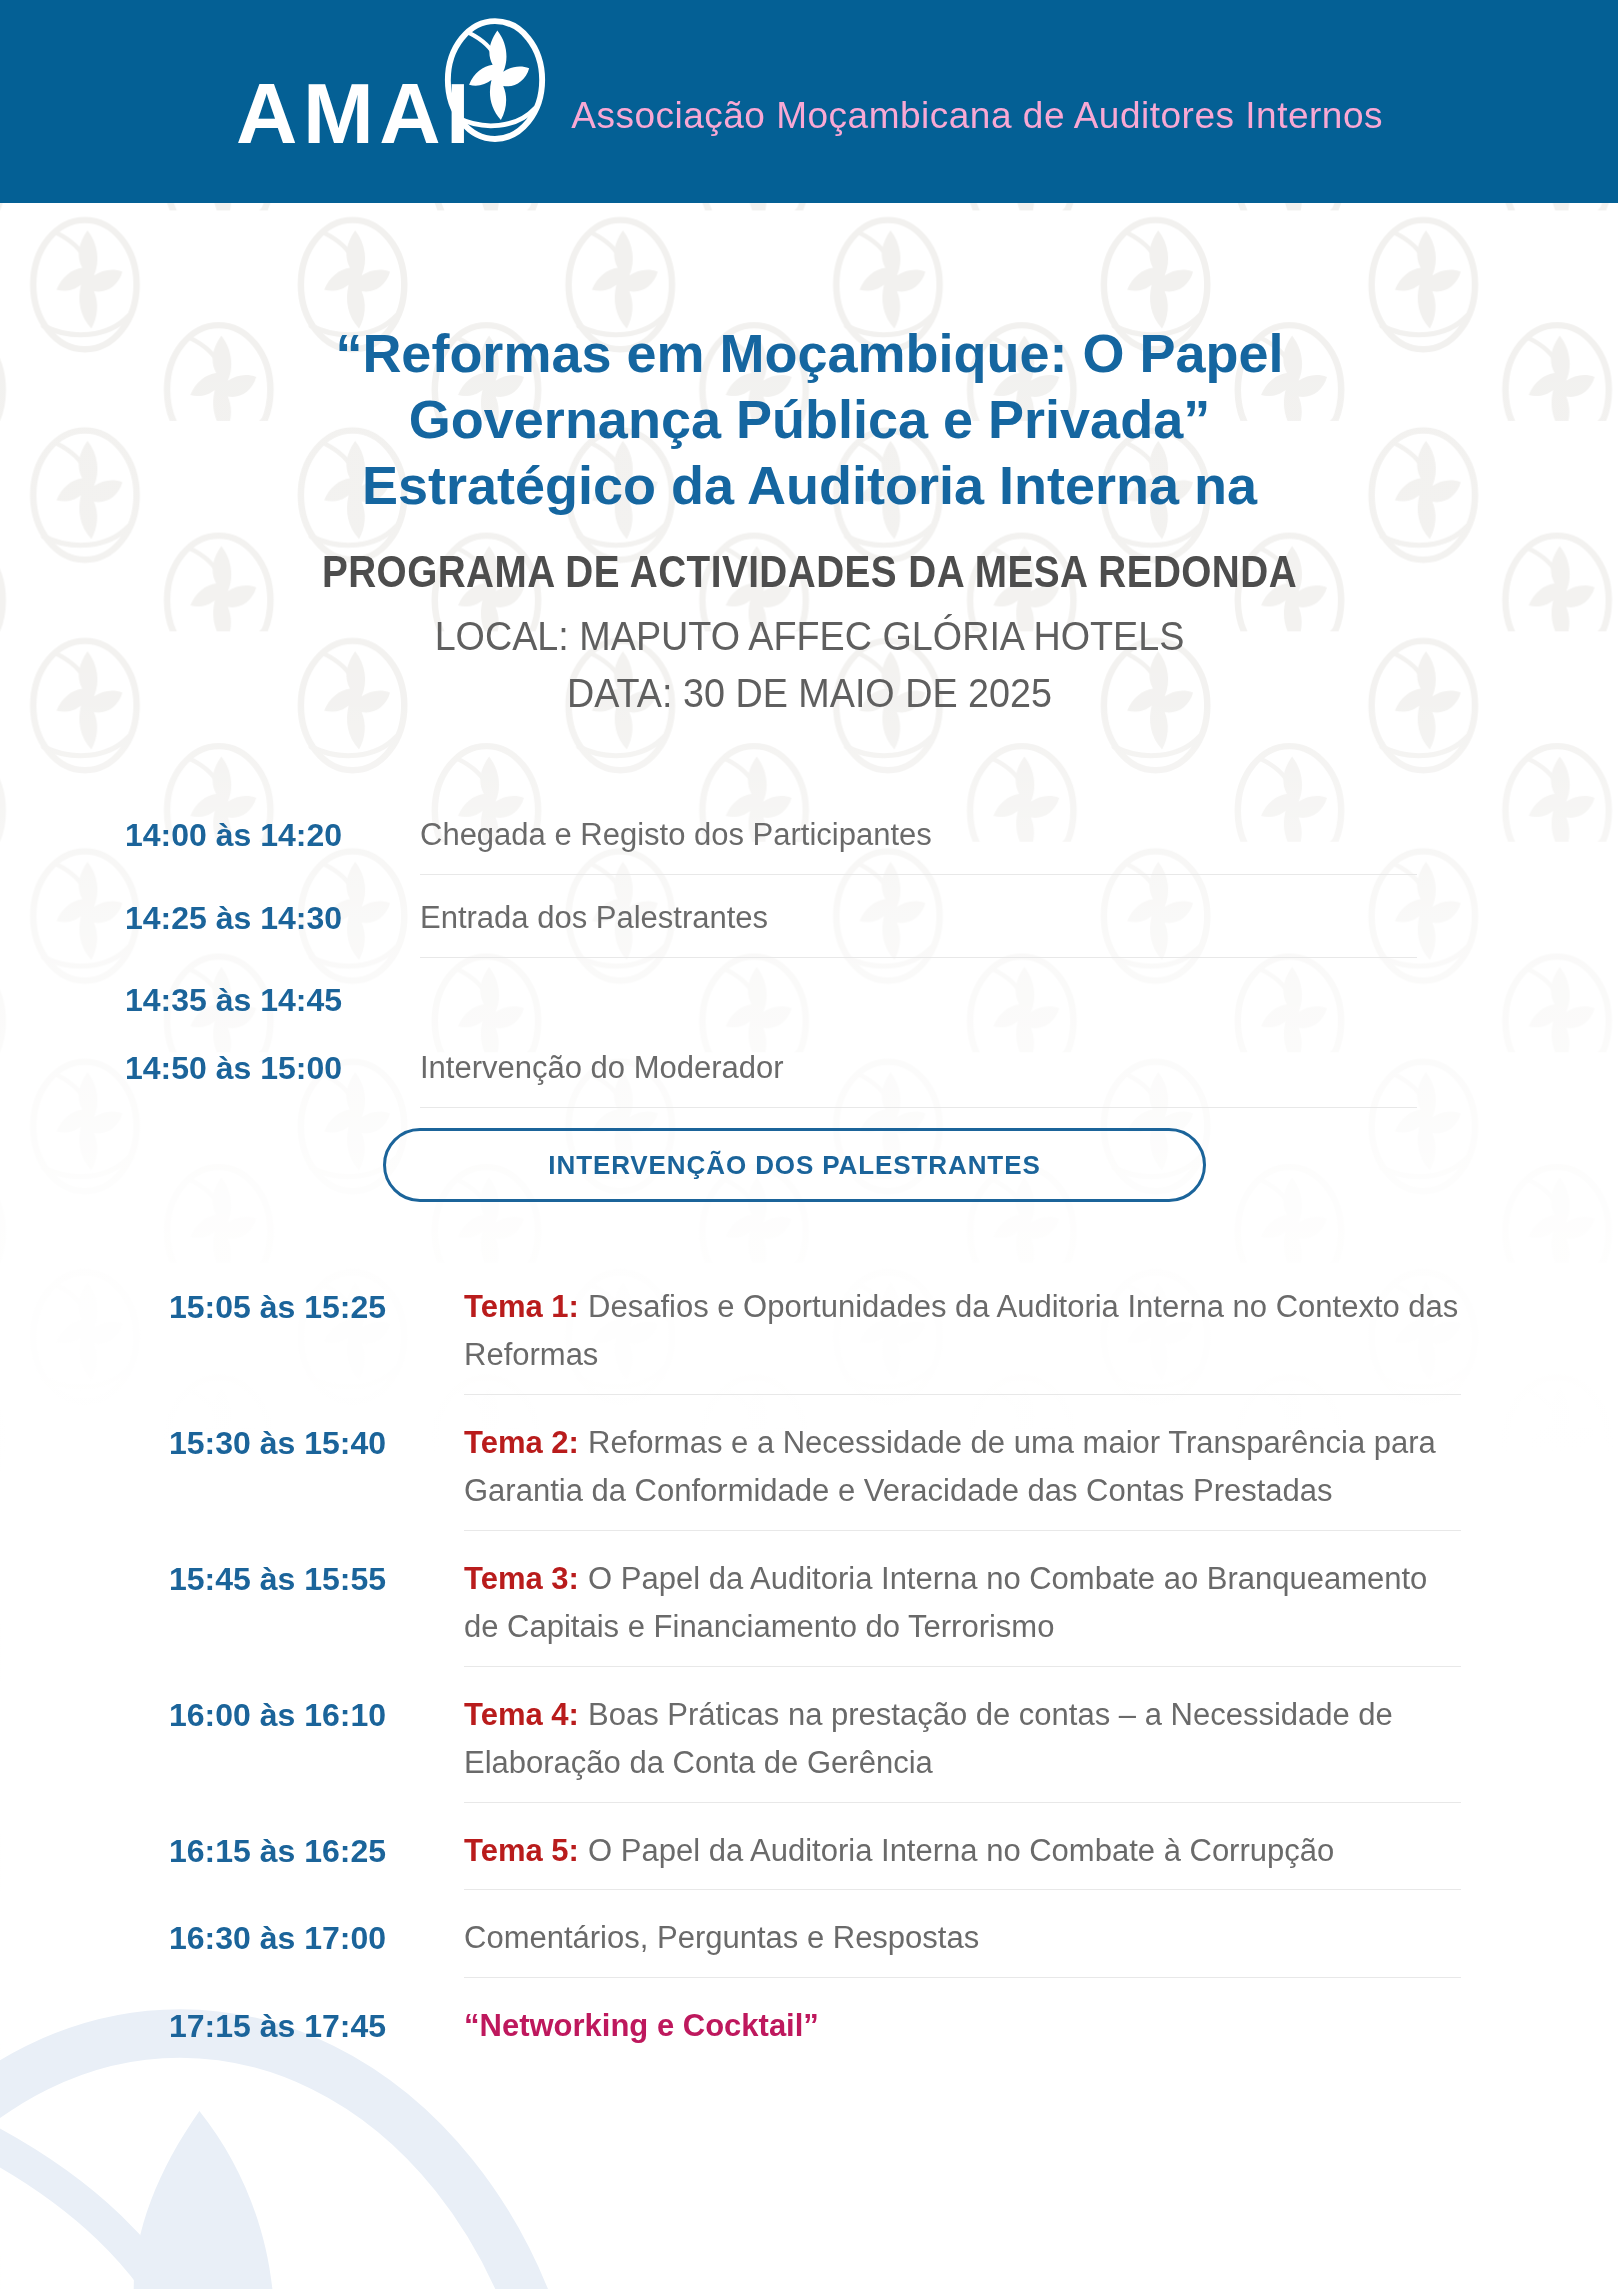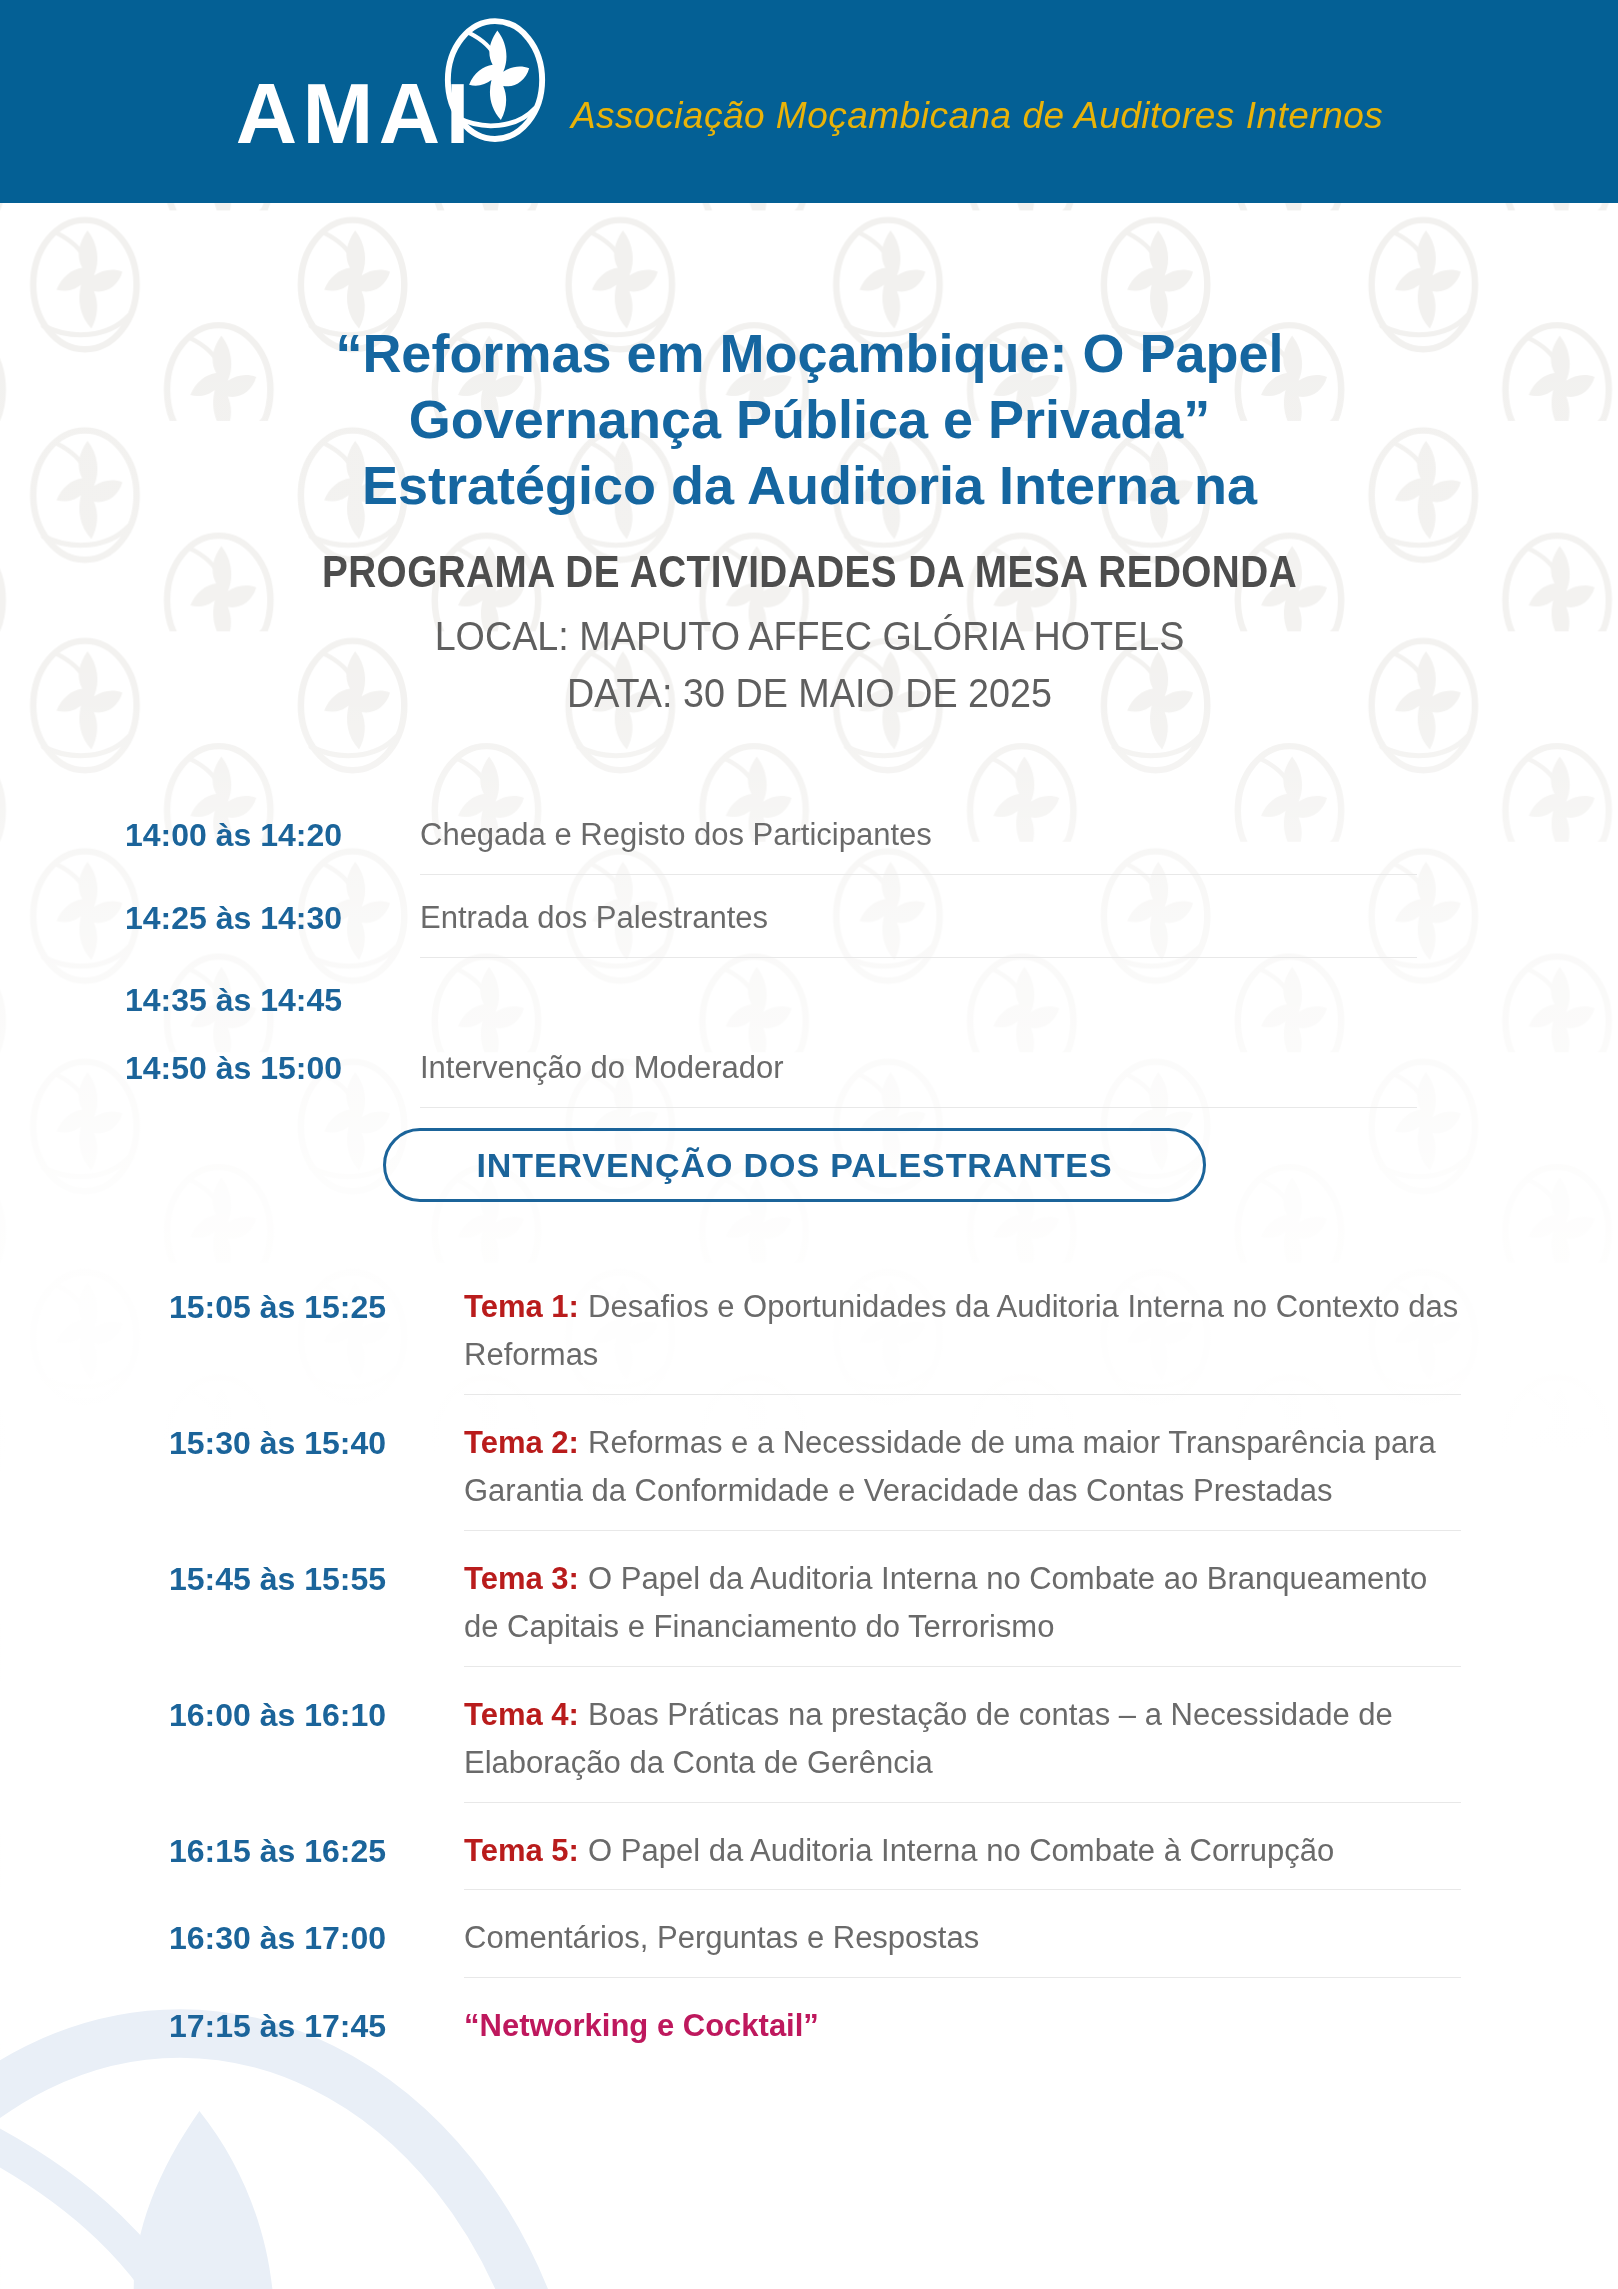--- a/index.html
+++ b/index.html
@@ -22,22 +22,22 @@
     height:203px;background:#046095;
     display:flex;align-items:center;justify-content:center;
   }
   .logo-wrap{position:relative;display:flex;align-items:center;}
   .logo-text{
     color:#ffffff;font-size:85px;font-weight:bold;
     letter-spacing:5.5px;line-height:1;padding-top:24px;
   }
   .logo-globe{position:absolute;right:-79px;top:-33px;}
   .org-name{
-    color:#eab308;font-size:37px;font-weight:normal;
-    margin-left:96px;margin-top:28px;letter-spacing:0.5px;font-style:italic;
+    color:#f9a8d4;font-size:37px;font-weight:normal;
+    margin-left:96px;margin-top:28px;letter-spacing:0.5px;
   }
 
   
   .title{
     margin:118px auto 0 auto;max-width:1144px;
     text-align:center;color:#1566A0;
     font-size:54px;font-weight:bold;line-height:1.22;
   }
   .subtitle{
     margin-top:28px;text-align:center;color:#4D4D4D;
@@ -68,21 +68,21 @@
   .row.last .desc{border-bottom:none;}
   .tema{font-weight:bold;color:#b91c1c;margin-right:9.2px;}
   .tema:empty{display:none;}
   .bold-desc .desc-text{font-weight:bold;color:#be185d;}
 
   
   .badge{
     margin:20px 0 0 258px;width:817px;height:68px;
     border:3.7px solid #1B649A;border-radius:39px;
     display:flex;align-items:center;justify-content:center;
-    color:#1B649A;font-size:34px;font-weight:bold;letter-spacing:0.9px;
+    color:#1B649A;font-size:26px;font-weight:bold;letter-spacing:0.9px;
   }
   .part2{margin-top:81px;margin-left:44px;}
 </style>
 </head>
 <body>
 
 <div class="page">
 
   <svg class="bg-svg" width="1619" height="2290" viewBox="0 0 1754 2481" aria-hidden="true">
     <defs>

